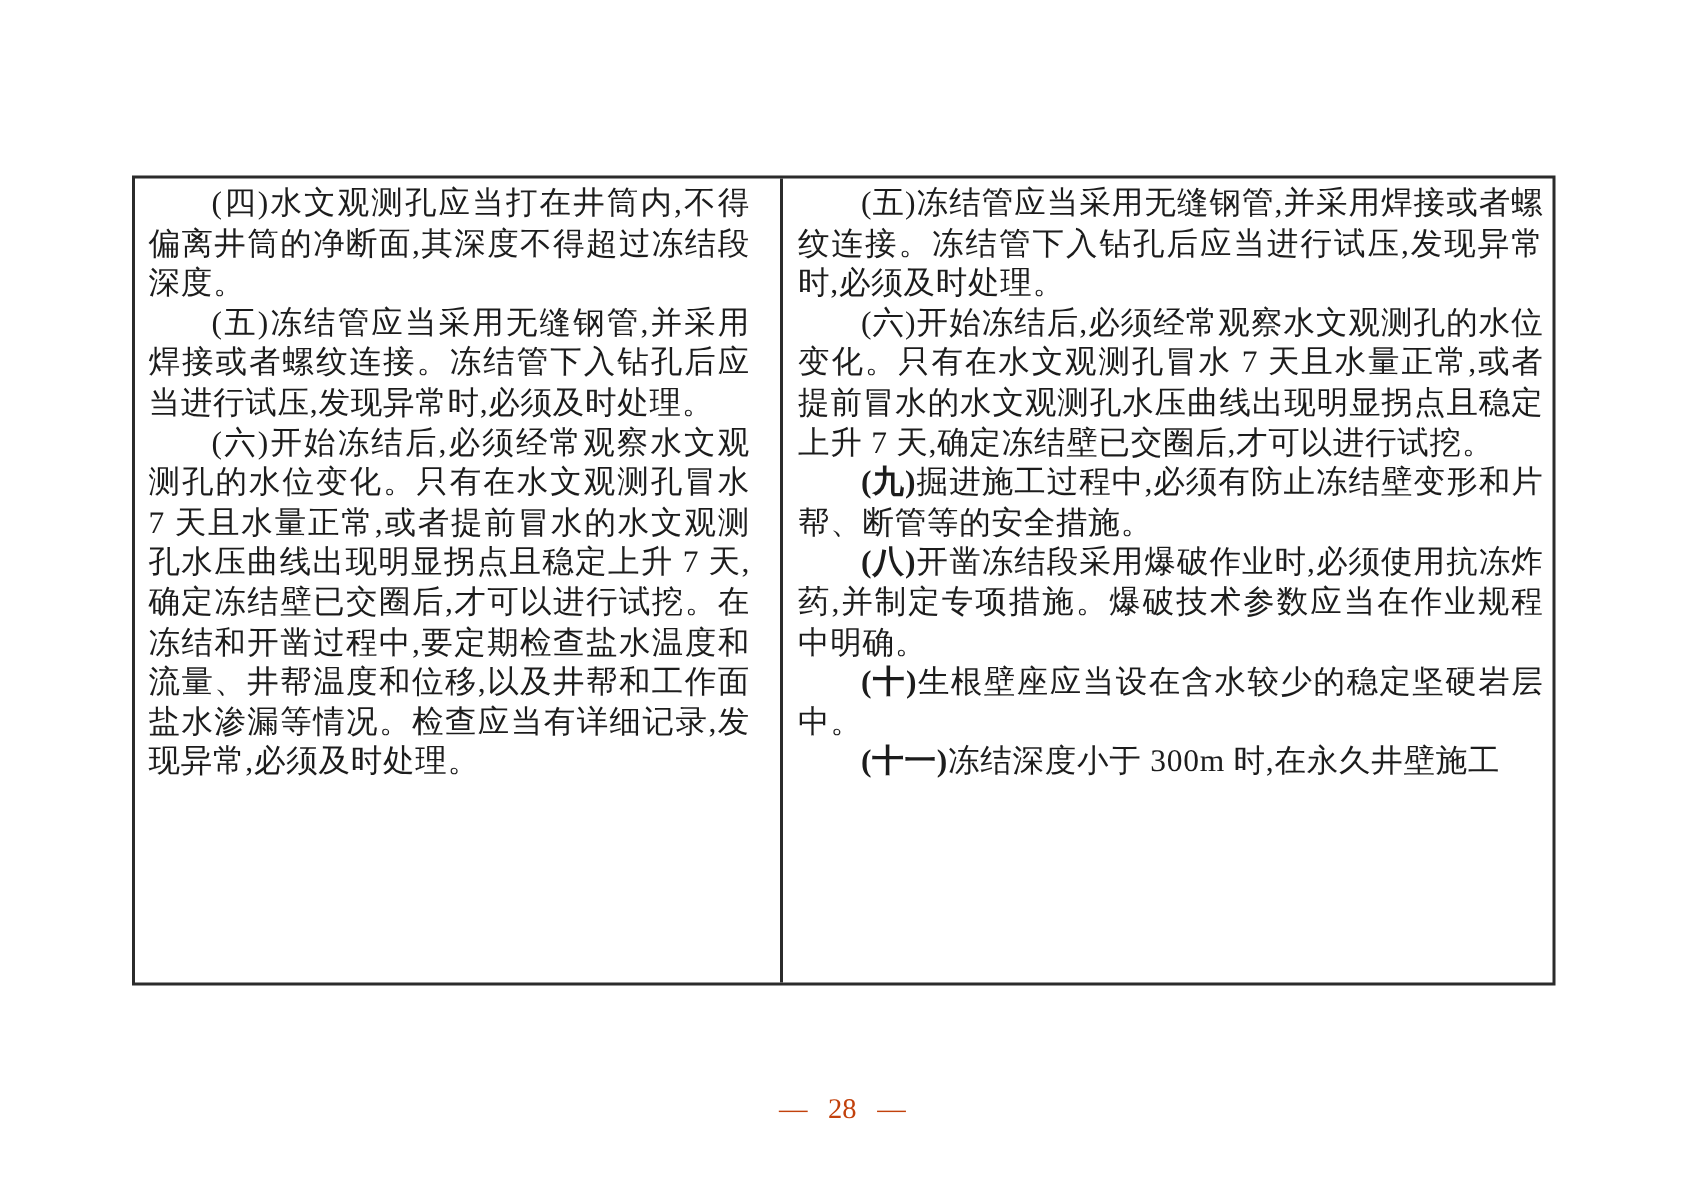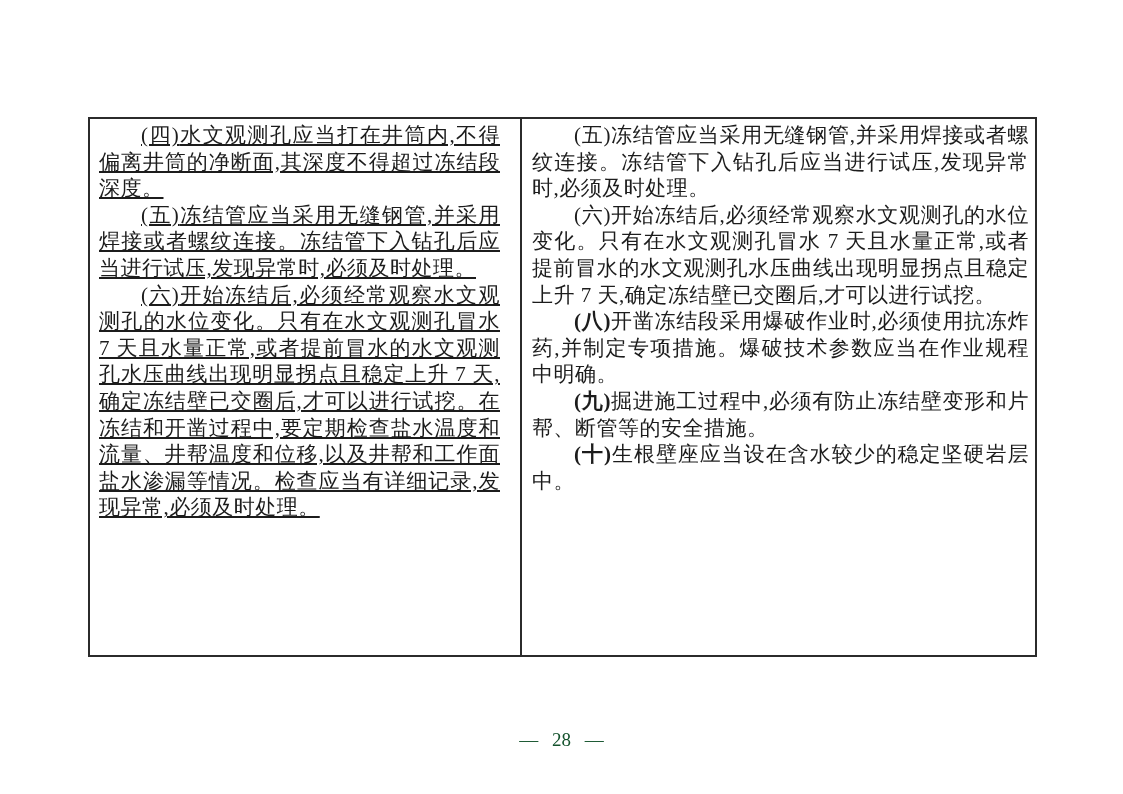--- a/index.html
+++ b/index.html
@@ -30,21 +30,20 @@
   .col {
     box-sizing: border-box;
     overflow: hidden;
     padding-top: 3px;
   }
   .col-left {
     width: 432px;
     border-right: 2px solid #2b2b2b;
     padding-left: 9px;
     padding-right: 20px;
-    text-decoration: underline;
   }
   .col-right {
     flex: 1;
     padding-left: 10px;
     padding-right: 6px;
   }
   p.para {
     margin: 0;
     font-size: 21px;
     line-height: 26.6px;
@@ -56,39 +55,40 @@
     font-weight: bold;
   }
   .page-number {
     position: absolute;
     left: 0;
     top: 729px;
     width: 100%;
     text-align: center;
     font-size: 19px;
     word-spacing: 9px;
-    color: #14532d;
+    color: #c2410c;
   }
 </style>
 </head>
 <body>
 
 <div class="page">
   <div class="doc-table">
 
     <div class="col col-left">
       <p class="para"><span class="pnum">(四)</span><span>水文观测孔应当打在井筒内,不得偏离井筒的净断面,其深度不得超过冻结段深度。</span></p>
       <p class="para"><span class="pnum">(五)</span><span>冻结管应当采用无缝钢管,并采用焊接或者螺纹连接。冻结管下入钻孔后应当进行试压,发现异常时,必须及时处理。</span></p>
       <p class="para"><span class="pnum">(六)</span><span>开始冻结后,必须经常观察水文观测孔的水位变化。只有在水文观测孔冒水 7 天且水量正常,或者提前冒水的水文观测孔水压曲线出现明显拐点且稳定上升 7 天,确定冻结壁已交圈后,才可以进行试挖。在冻结和开凿过程中,要定期检查盐水温度和流量、井帮温度和位移,以及井帮和工作面盐水渗漏等情况。检查应当有详细记录,发现异常,必须及时处理。</span></p>
     </div>
 
     <div class="col col-right">
       <p class="para"><span class="pnum">(五)</span><span>冻结管应当采用无缝钢管,并采用焊接或者螺纹连接。冻结管下入钻孔后应当进行试压,发现异常时,必须及时处理。</span></p>
       <p class="para"><span class="pnum">(六)</span><span>开始冻结后,必须经常观察水文观测孔的水位变化。只有在水文观测孔冒水 7 天且水量正常,或者提前冒水的水文观测孔水压曲线出现明显拐点且稳定上升 7 天,确定冻结壁已交圈后,才可以进行试挖。</span></p>
+      <p class="para"><span class="pnum bold">(九)</span><span>掘进施工过程中,必须有防止冻结壁变形和片帮、断管等的安全措施。</span></p>
       <p class="para"><span class="pnum bold">(八)</span><span>开凿冻结段采用爆破作业时,必须使用抗冻炸药,并制定专项措施。爆破技术参数应当在作业规程中明确。</span></p>
-      <p class="para"><span class="pnum bold">(九)</span><span>掘进施工过程中,必须有防止冻结壁变形和片帮、断管等的安全措施。</span></p>
       <p class="para"><span class="pnum bold">(十)</span><span>生根壁座应当设在含水较少的稳定坚硬岩层中。</span></p>
+      <p class="para"><span class="pnum bold">(十一)</span><span>冻结深度小于 300m 时,在永久井壁施工</span></p>
     </div>
 
   </div>
 
   <div class="page-number">— 28 —</div>
 </div>
 
 </body></html>

